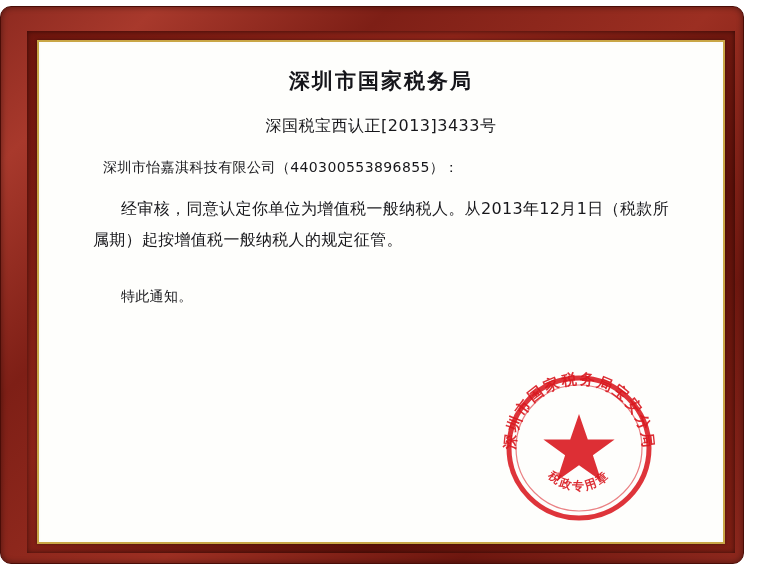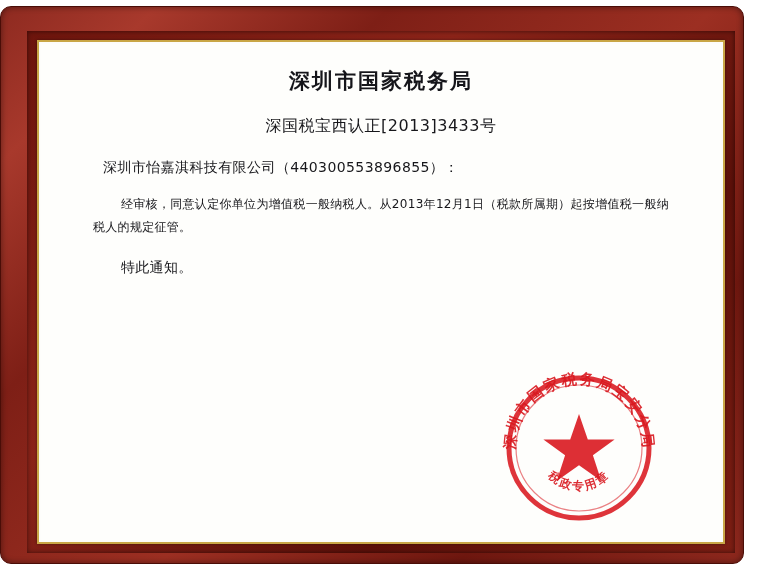--- a/index.html
+++ b/index.html
@@ -92,31 +92,31 @@
     color: #17171b;
   }
   .recipient {
     margin: 22px 0 0 62px;
     font-size: 14px;
     letter-spacing: 0.4px;
     color: #17171b;
   }
   .body-para {
     margin: 16px 52px 16px 52px;
-    font-size: 12px;
+    font-size: 16px;
     line-height: 1.95;
     text-align: justify;
     letter-spacing: 0.3px;
     color: #17171b;
   }
   .body-para.indent {
     text-indent: 28px;
   }
   .closing {
-    margin: 20px 52px 0 52px;
+    margin: 33px 52px 0 52px;
     font-size: 14px;
     text-indent: 28px;
     letter-spacing: 0.3px;
     color: #17171b;
   }
 
   
   .seal {
     position: absolute;
     left: 452px;

